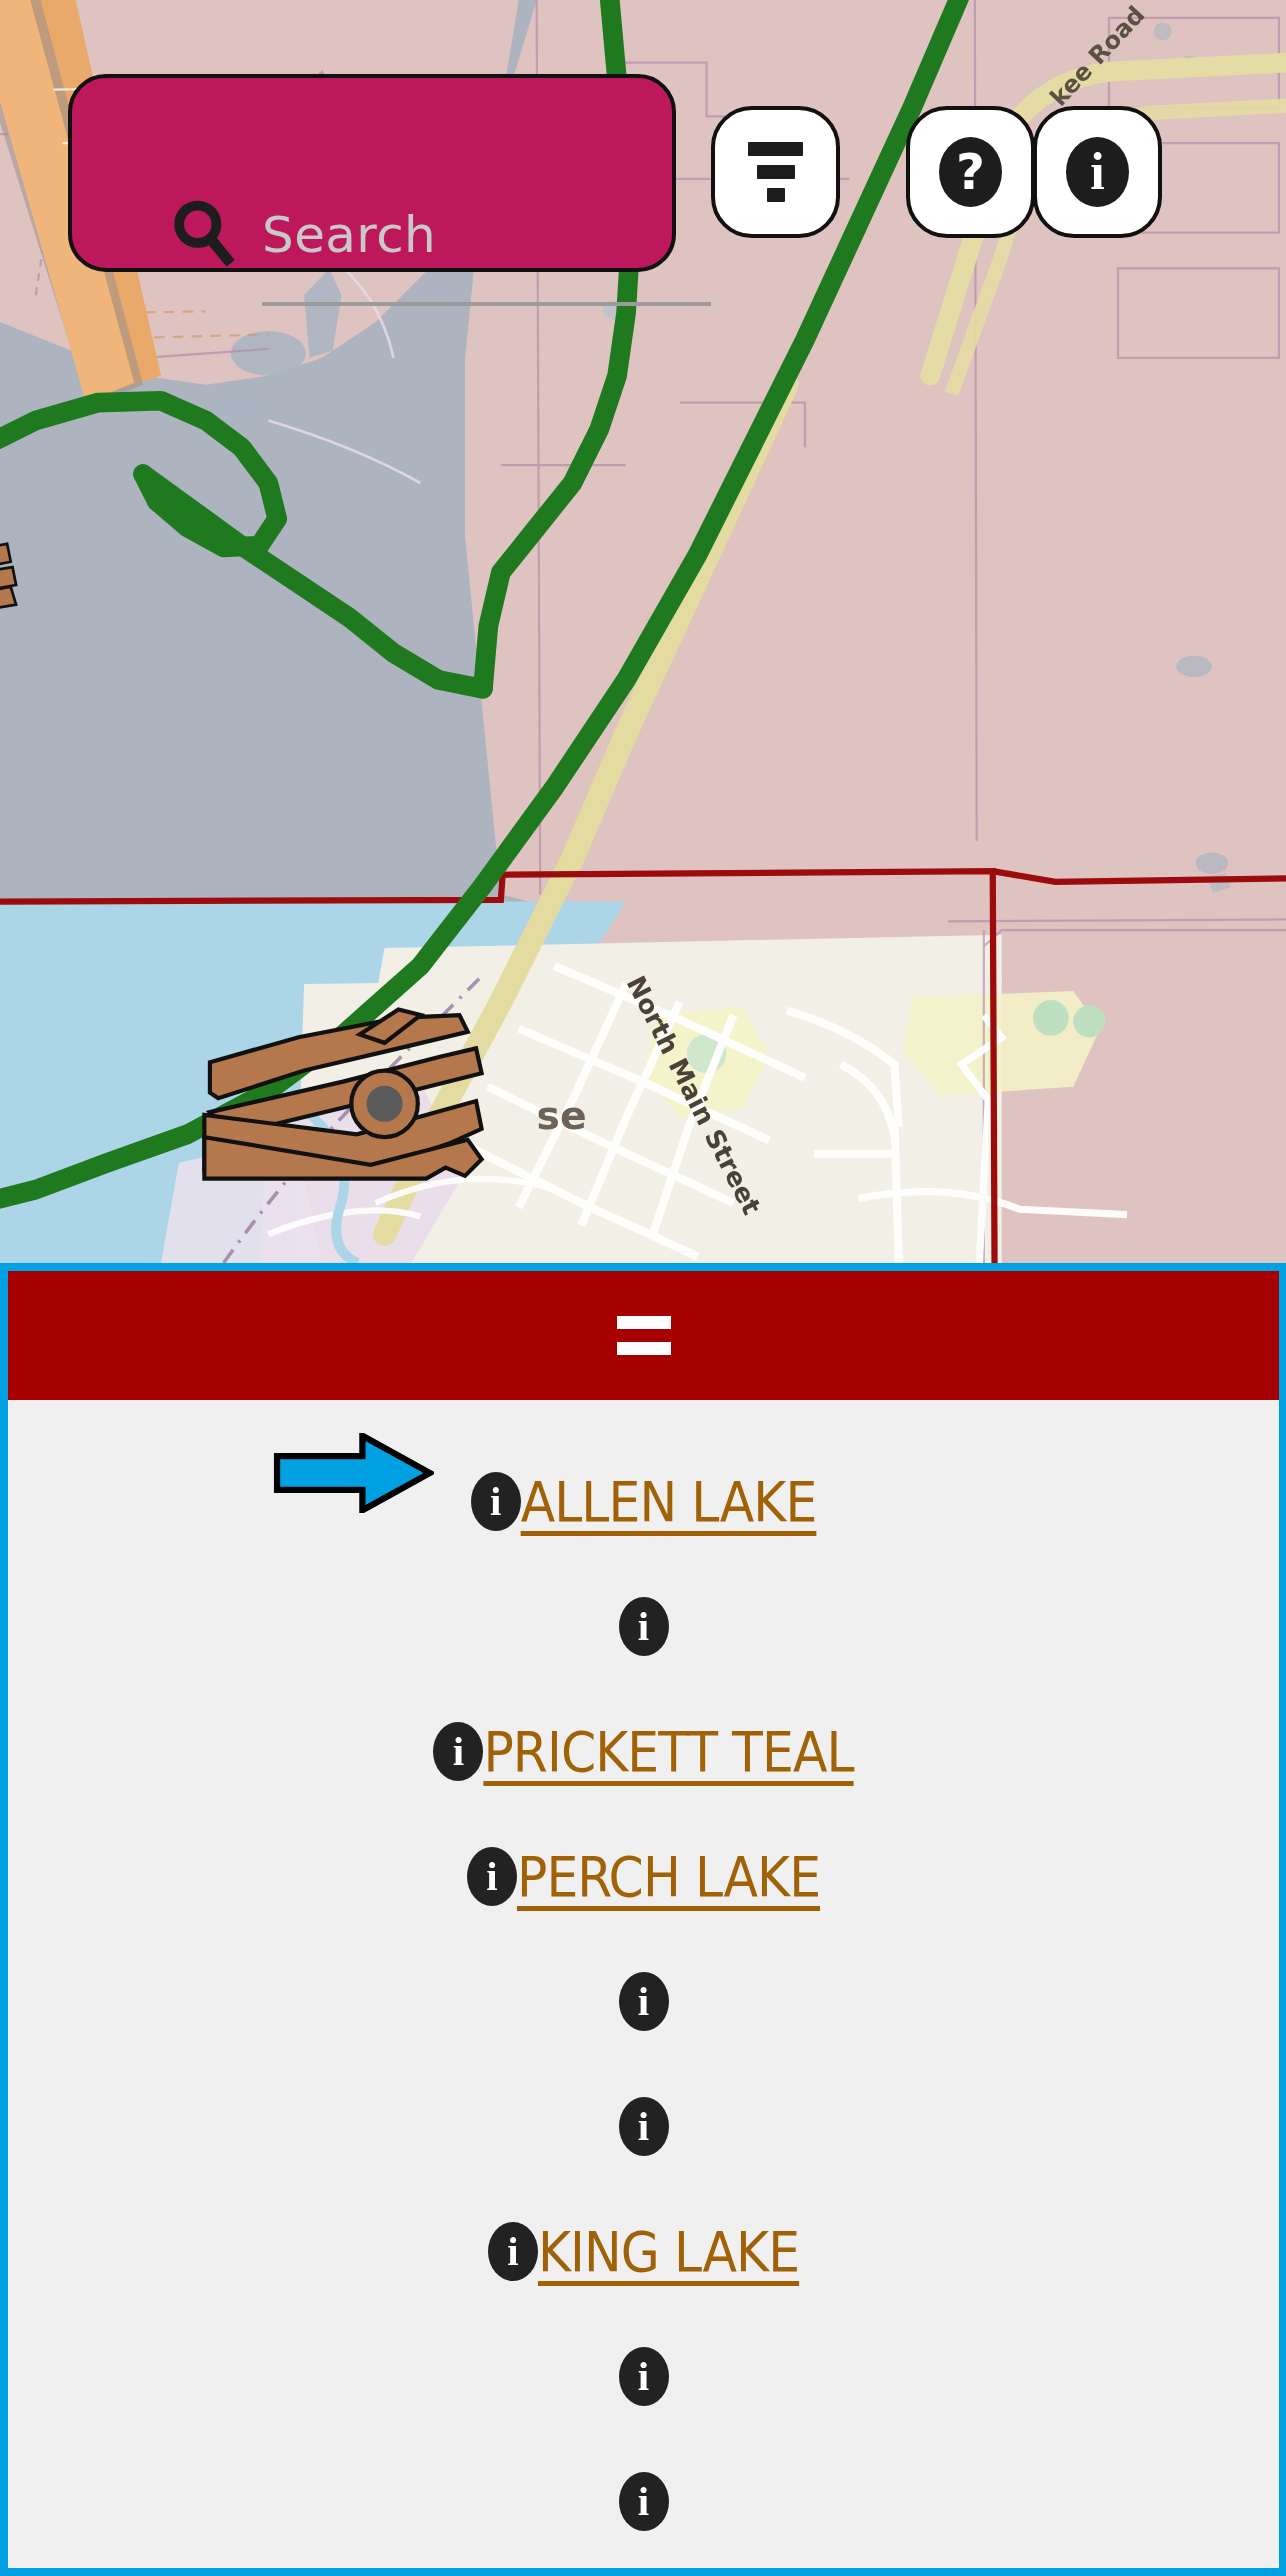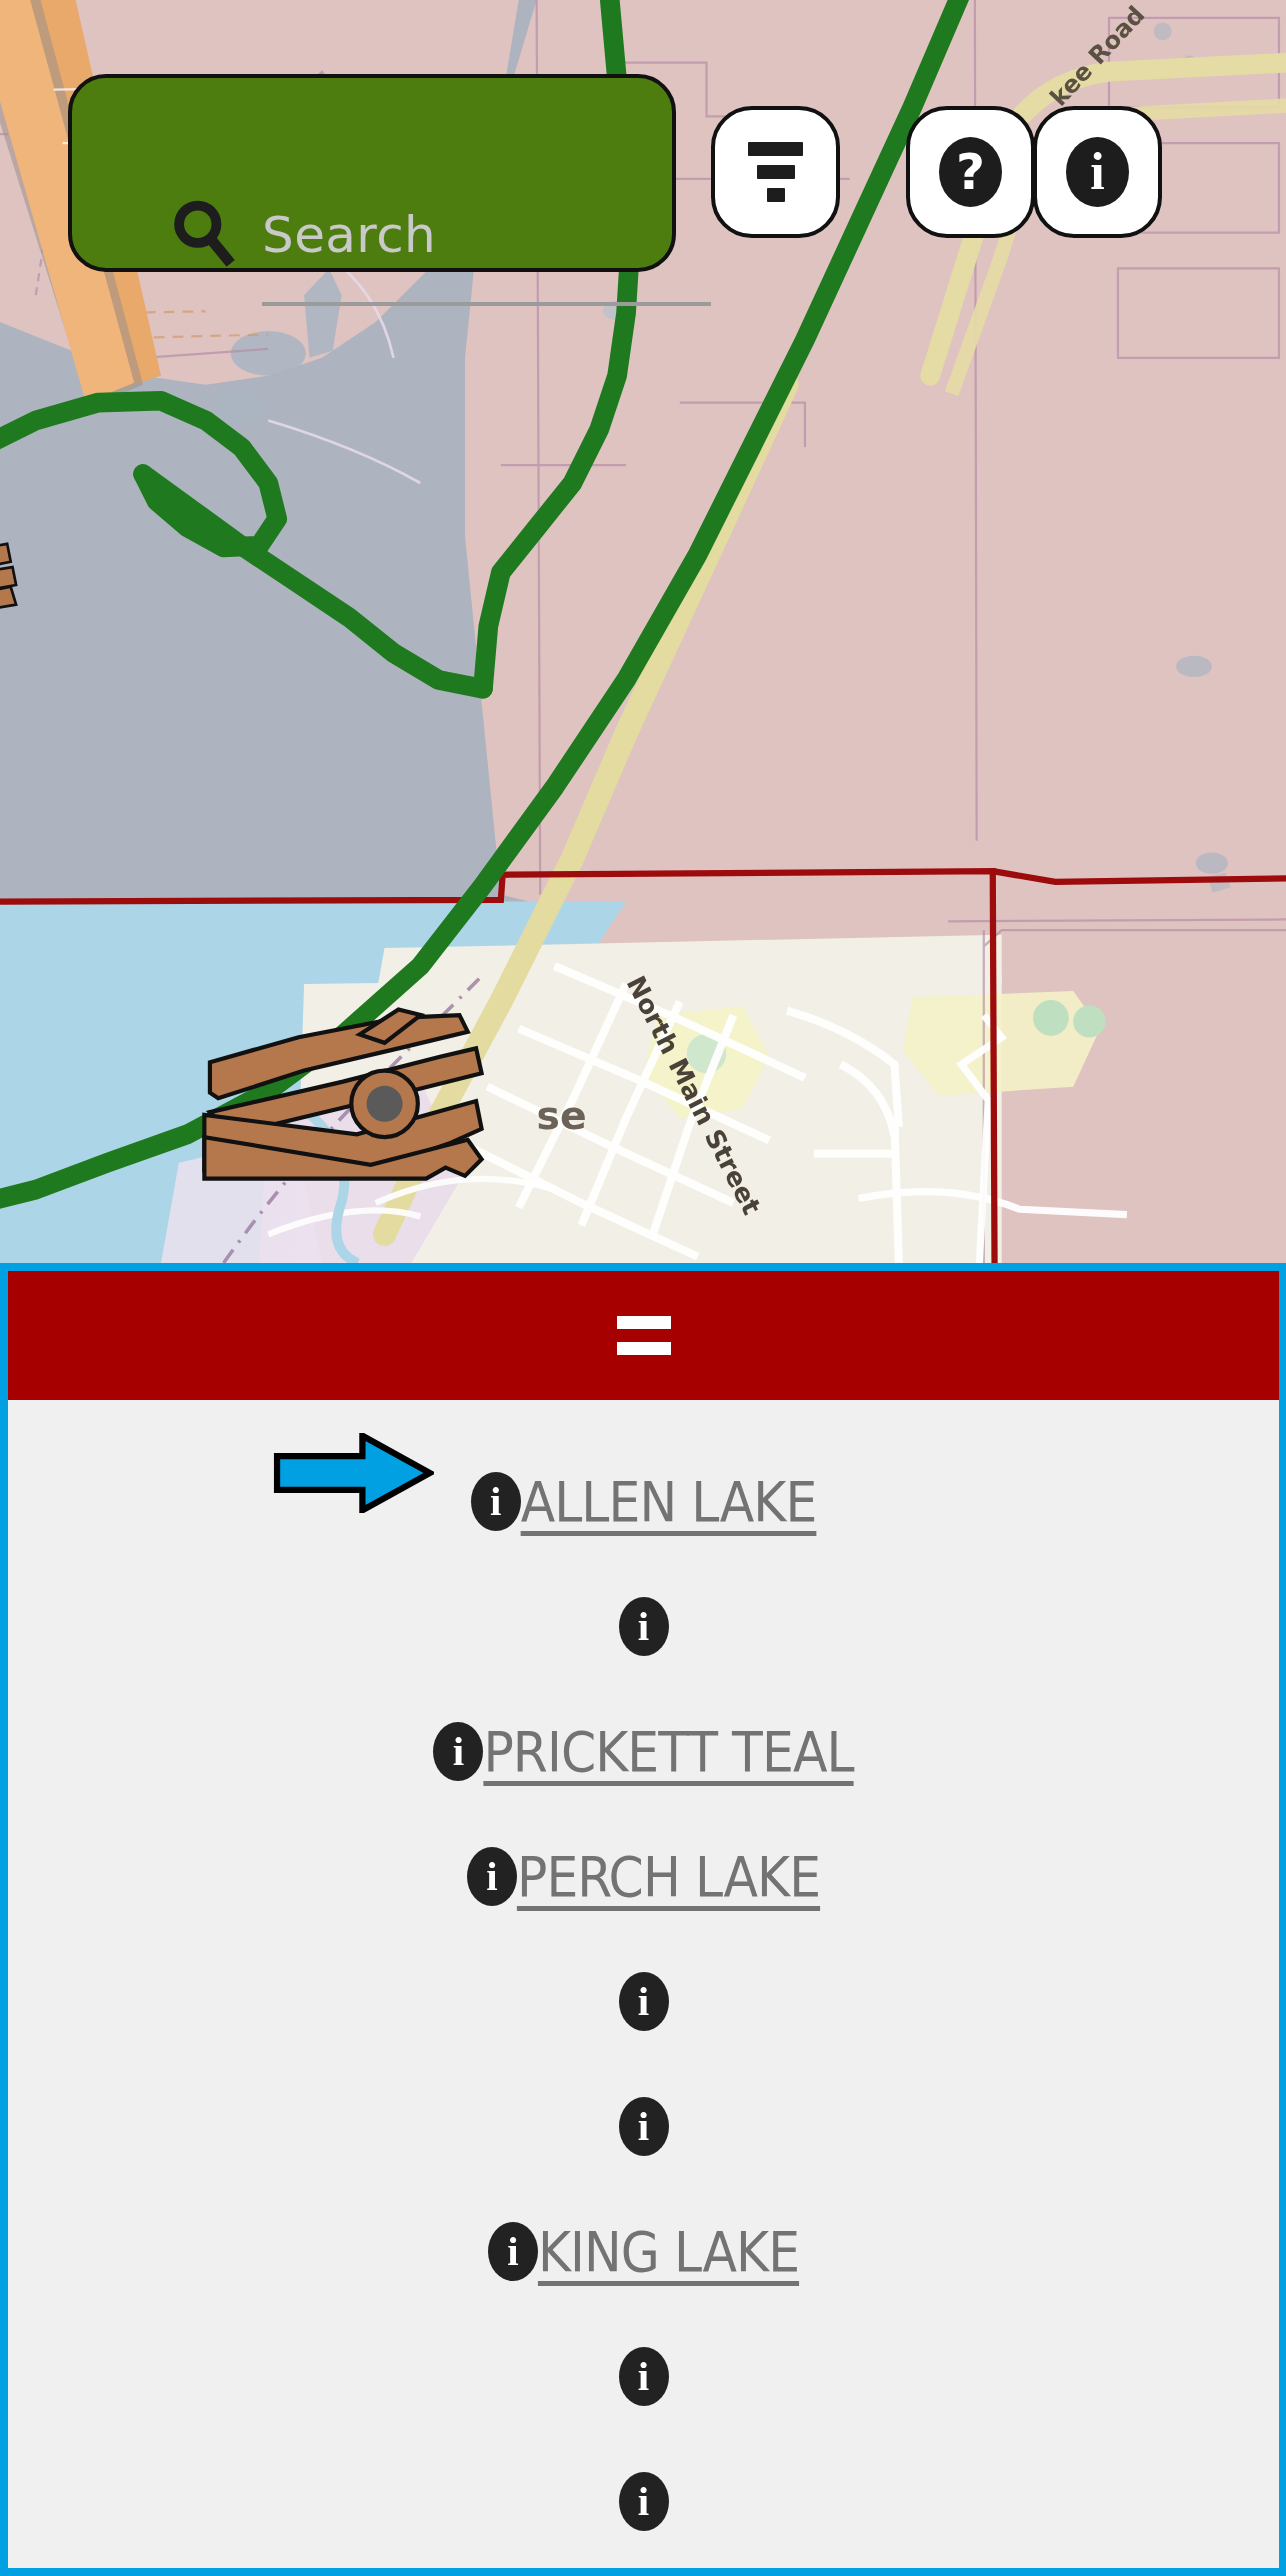--- a/index.html
+++ b/index.html
@@ -38,21 +38,21 @@
     height: 286px;
     pointer-events: none;
   }
 
   .search-box {
     position: absolute;
     left: 68px;
     top: 74px;
     width: 608px;
     height: 198px;
-    background: #4d7c0f;
+    background: #be185d;
     border: 4.5px solid #111111;
     border-radius: 38px;
     pointer-events: auto;
     display: flex;
     align-items: flex-start;
   }
   .search-icon {
     position: absolute;
     left: 100px;
     top: 121px;
@@ -190,21 +190,21 @@
     align-items: center;
     justify-content: center;
     font-size: 41px;
     font-weight: bold;
     font-family: "Liberation Serif", serif;
     line-height: 1;
     flex: 0 0 auto;
   }
   .lake-name {
     font-size: 56px;
-    color: #737373;
+    color: #a16207;
     text-decoration: underline;
     text-decoration-thickness: 4.5px;
     text-underline-offset: 9.8px;
     white-space: nowrap;
     font-family: "DejaVu Sans Condensed", "DejaVu Sans", sans-serif;
     font-weight: 300;
     letter-spacing: -0.9px;
   }
 
   .pointer-arrow {

